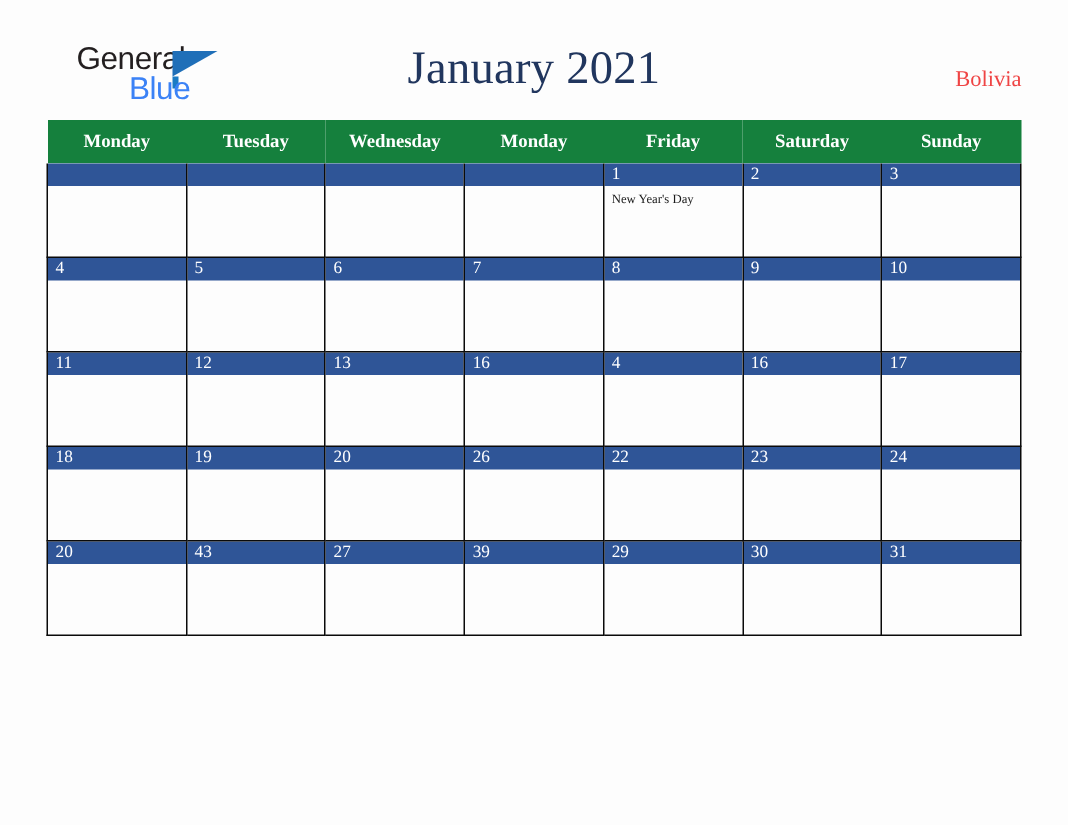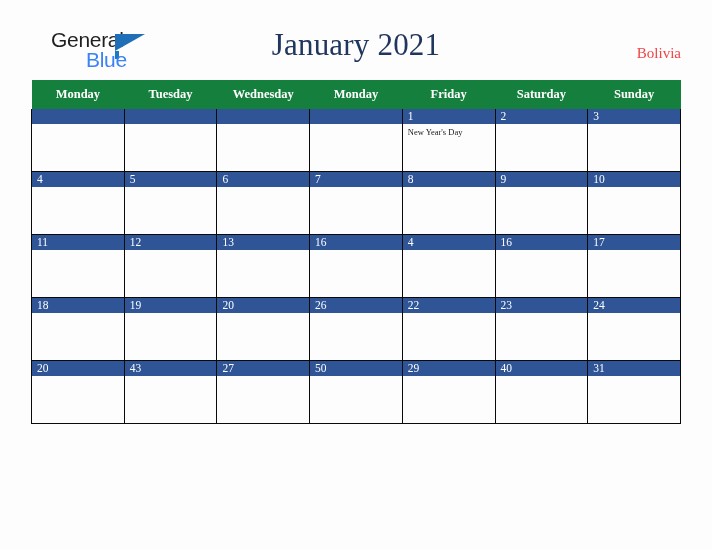--- a/index.html
+++ b/index.html
@@ -298,29 +298,29 @@
         </td>
         <td>
           <div class="daynum-bar">43</div>
           <div class="cell-events"></div>
         </td>
         <td>
           <div class="daynum-bar">27</div>
           <div class="cell-events"></div>
         </td>
         <td>
-          <div class="daynum-bar">50</div>
+          <div class="daynum-bar">39</div>
           <div class="cell-events"></div>
         </td>
         <td>
           <div class="daynum-bar">29</div>
           <div class="cell-events"></div>
         </td>
         <td>
-          <div class="daynum-bar">40</div>
+          <div class="daynum-bar">30</div>
           <div class="cell-events"></div>
         </td>
         <td>
           <div class="daynum-bar">31</div>
           <div class="cell-events"></div>
         </td>
       </tr>
     </tbody>
 </table>
 

